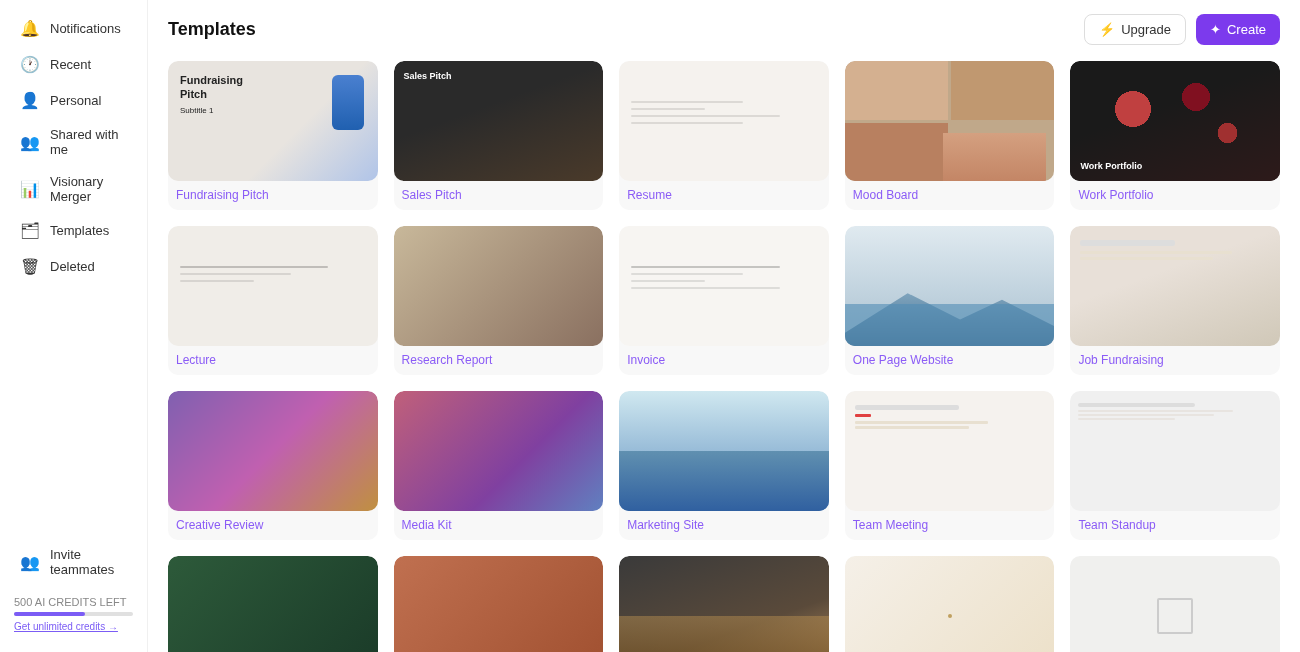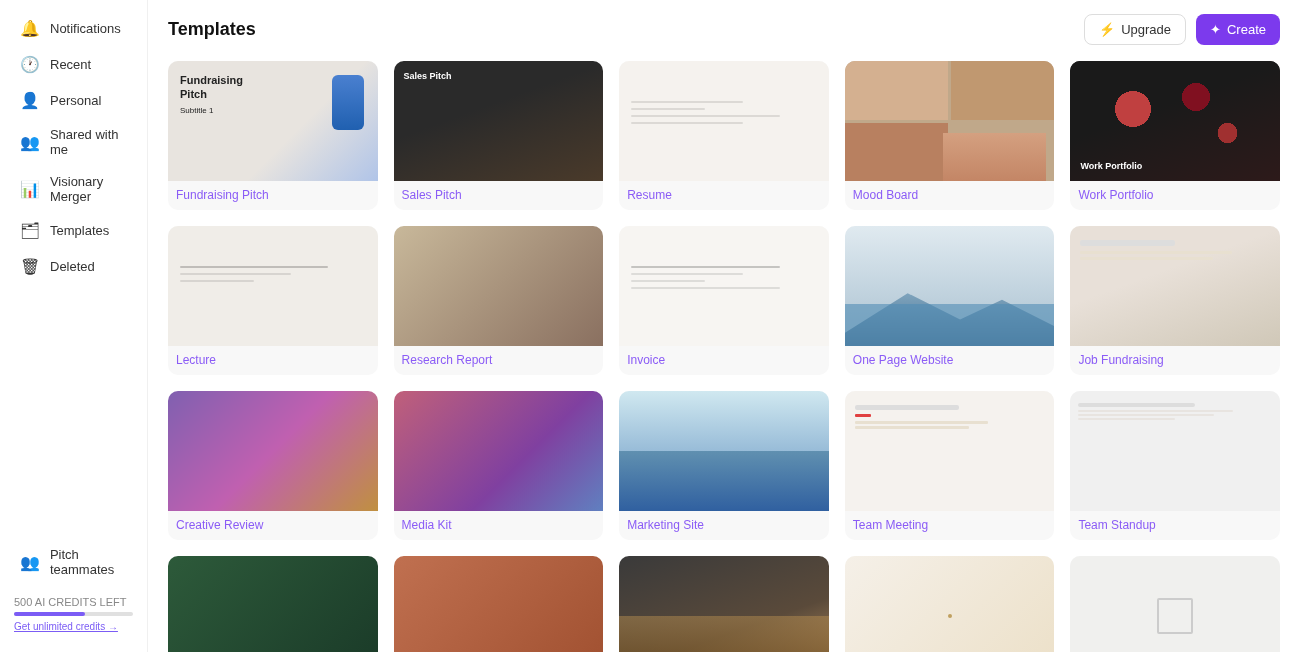--- a/index.html
+++ b/index.html
@@ -123,20 +123,21 @@
       overflow: hidden;
       cursor: pointer;
       background: #f8f8f8;
     }
     .template-thumb {
       width: 100%;
       height: 120px;
       overflow: hidden;
       position: relative;
       background: #eee;
+      border-radius: 10px;
     }
     .template-label {
       font-size: 12px;
       color: #8b5cf6;
       padding: 7px 8px 8px;
       font-weight: 500;
     }
 
     
     .thumb-fundraising { background: linear-gradient(135deg, #e8e4df 60%, #b0c4e8 100%); display: flex; align-items: center; justify-content: center; }
@@ -274,21 +275,21 @@
         <span>Templates</span>
       </div>
       <div class="sidebar-item">
         <span class="icon">🗑</span>
         <span>Deleted</span>
       </div>
     </div>
   <div class="sidebar-spacer"></div>
   <div class="sidebar-item">
     <span class="icon">👥</span>
-    <span>Pitch teammates</span>
+    <span>Invite teammates</span>
   </div>
   <div class="sidebar-credits">
     <span>500 AI CREDITS LEFT</span>
     <div class="credit-bar-bg">
       <div class="credit-bar-fill"></div>
     </div>
     <span class="credit-link">Get unlimited credits →</span>
   </div>
 </div>
 

